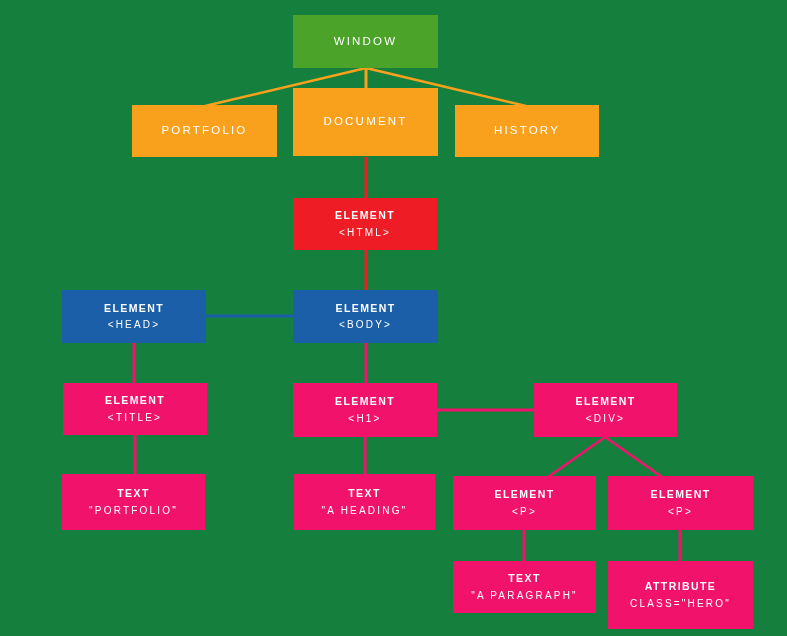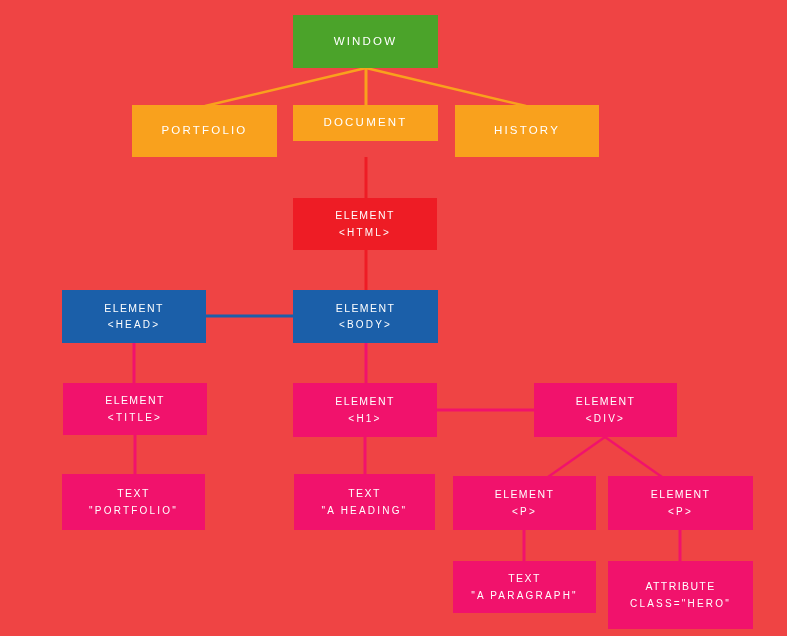--- a/index.html
+++ b/index.html
@@ -5,21 +5,21 @@
   html, body {
     margin: 0;
     padding: 0;
     background: #ffffff;
     font-family: "Liberation Sans", sans-serif;
   }
   .canvas {
     position: relative;
     width: 787px;
     height: 636px;
-    background: #ef4444;
+    background: #15803d;
     overflow: hidden;
   }
   .edges {
     position: absolute;
     left: 0;
     top: 0;
     z-index: 1;
   }
   .node {
     position: absolute;
@@ -29,40 +29,40 @@
     display: flex;
     flex-direction: column;
     align-items: center;
     justify-content: center;
     color: #ffffff;
     text-align: center;
     box-sizing: border-box;
   }
   .node .t1 {
     font-size: 10.5px;
-    font-weight: 400;
+    font-weight: 700;
     letter-spacing: 1.4px;
     line-height: 1;
   }
   .node .t2 {
     font-size: 10px;
     font-weight: 400;
     letter-spacing: 2.2px;
     line-height: 1;
     margin-top: 7px;
   }
   .node.single .t1 {
     font-size: 11.5px;
     font-weight: 400;
     letter-spacing: 2.2px;
   }
   
   .n-window        { left: 293px; top: 15px;  width: 145px; }
   .n-location      { left: 132px; top: 105px; width: 145px; height: 52px; }
-  .n-document      { left: 293px; top: 105px; width: 145px; height: 36px; }
+  .n-document      { left: 293px; top: 88px; width: 145px; height: 68px; }
   .n-history       { left: 455px; top: 105px; height: 52px; }
   .n-html          { left: 293px; top: 198px; height: 52px; }
   .n-head          { left: 62px;  top: 290px; }
   .n-body          { left: 293px; top: 290px; width: 145px; }
   .n-title         { left: 63px;  top: 383px; height: 52px; }
   .n-h1            { left: 293px; top: 383px; height: 54px; }
   .n-div           { left: 534px; top: 383px; width: 143px; height: 54px; }
   .n-text-portfolio{ left: 62px;  top: 474px; width: 143px; height: 56px; }
   .n-text-heading  { left: 294px; top: 474px; width: 141px; height: 56px; }
   .n-p1            { left: 453px; top: 476px; width: 143px; height: 54px; }

